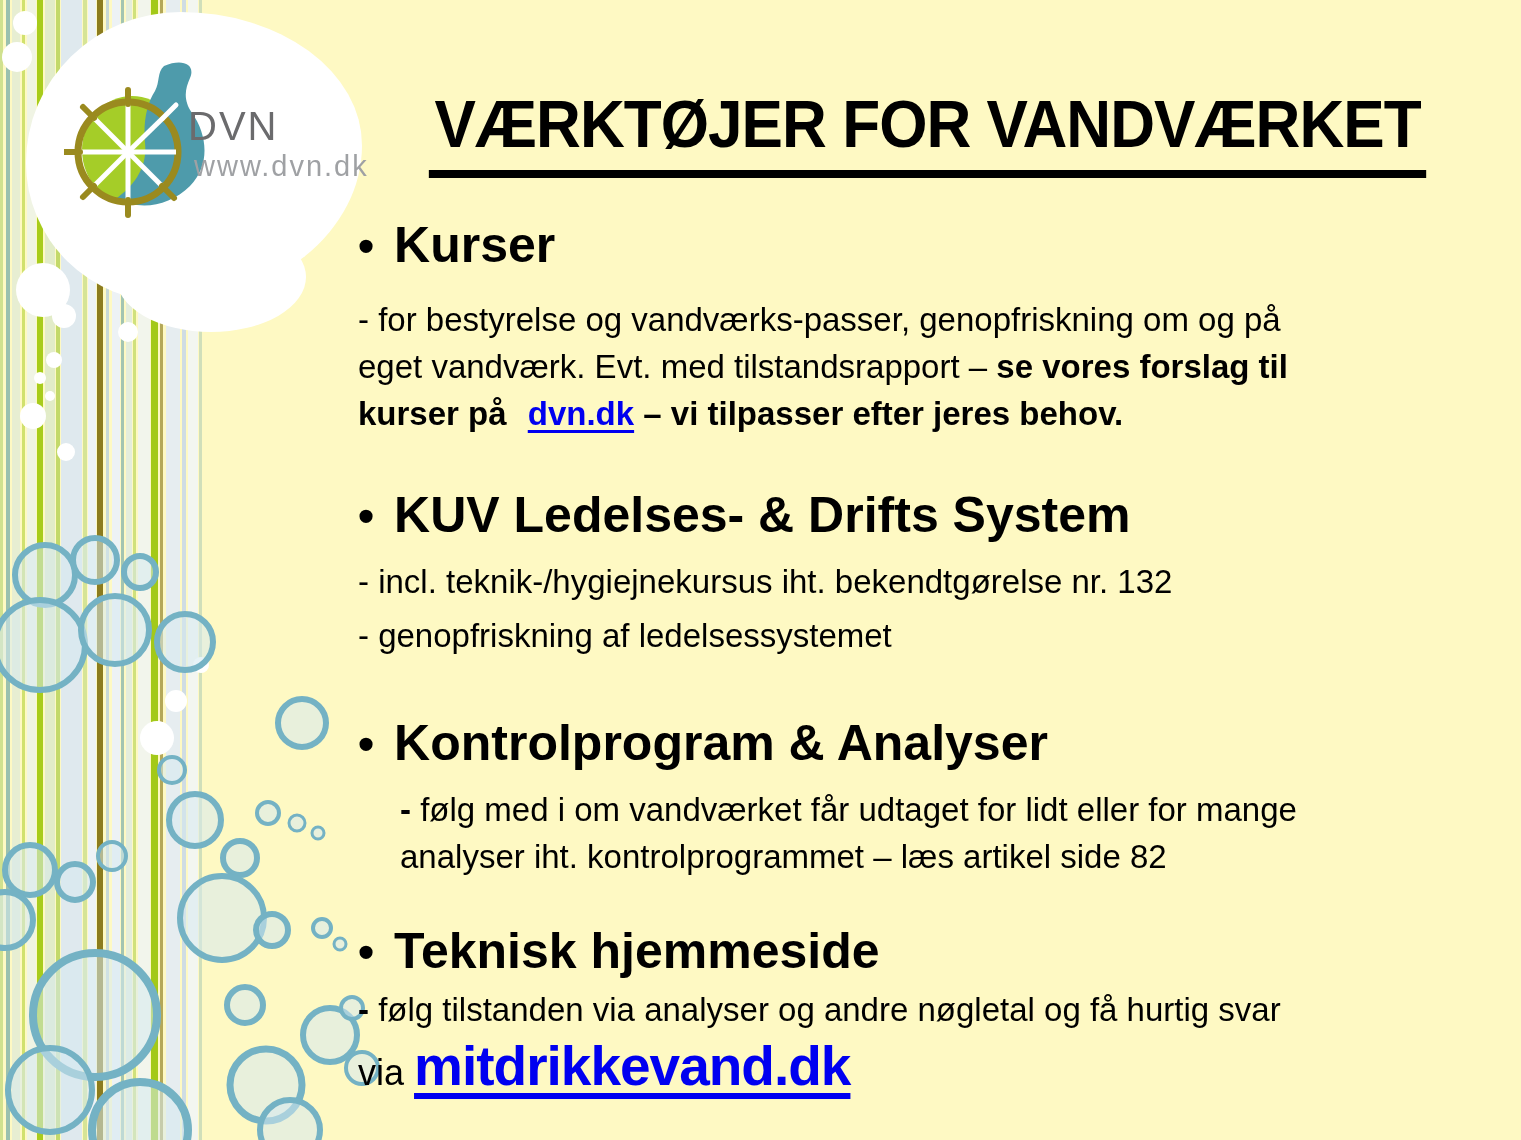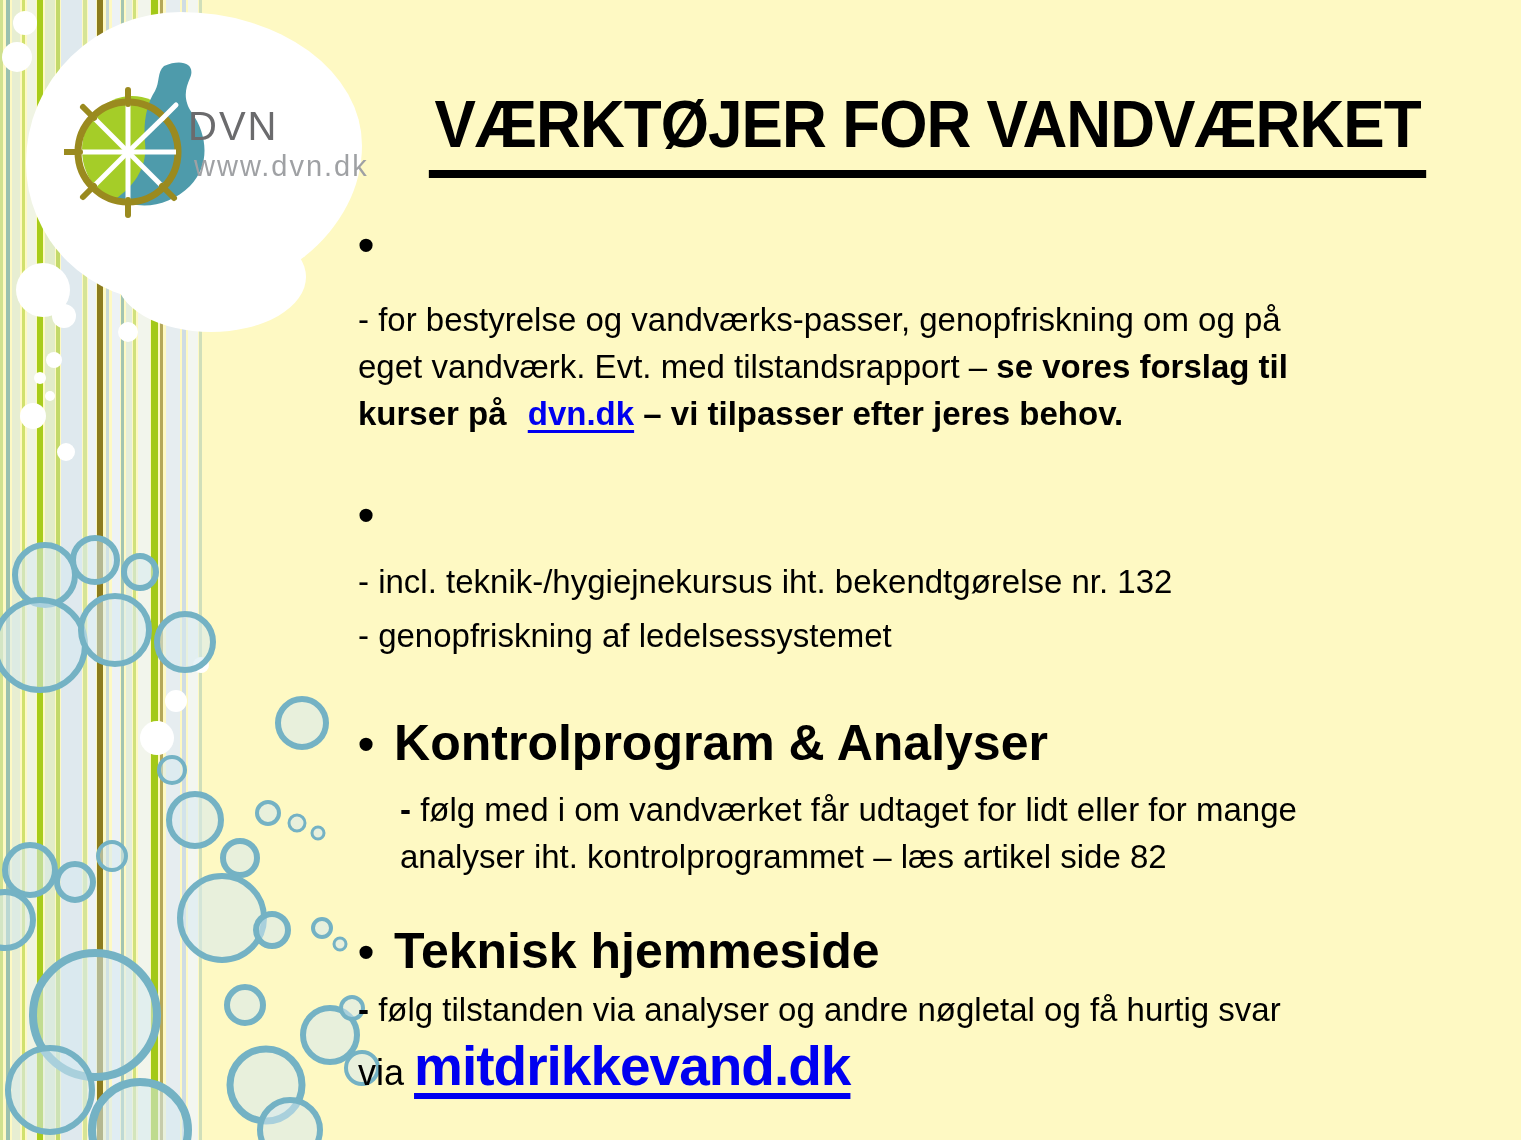--- a/index.html
+++ b/index.html
@@ -198,29 +198,31 @@
   </div>
 
   <div class="content">
 
     <div class="abs page-title-wrap">
       <span class="page-title">VÆRKTØJER FOR VANDVÆRKET</span>
     </div>
 
     <div class="abs h-row sec-kurser-h">
       <span class="bullet">•</span>
+      <span>Kurser</span>
     </div>
     <div class="abs body-text sec-kurser-b">
       <div class="body-line">- for bestyrelse og vandværks-passer, genopfriskning om og på</div>
       <div class="body-line"><span>eget vandværk. Evt. med tilstandsrapport – </span><b class="inline-bold">se vores forslag til</b></div>
       <div class="body-line"><b class="inline-bold">kurser på </b><span class="link">dvn.dk</span><b class="inline-bold"> – vi tilpasser efter jeres behov.</b></div>
     </div>
 
     <div class="abs h-row sec-kuv-h">
       <span class="bullet">•</span>
+      <span>KUV Ledelses- &amp; Drifts System</span>
     </div>
     <div class="abs body-text body-line sec-kuv-l1">- incl. teknik-/hygiejnekursus iht. bekendtgørelse nr. 132</div>
     <div class="abs body-text body-line sec-kuv-l2">- genopfriskning af ledelsessystemet</div>
 
     <div class="abs h-row sec-kontrol-h">
       <span class="bullet">•</span>
       <span>Kontrolprogram &amp; Analyser</span>
     </div>
     <div class="abs body-text sec-kontrol-b">
       <div class="body-line"><b class="inline-bold">-</b><span> følg med i om vandværket får udtaget for lidt eller for mange</span></div>

